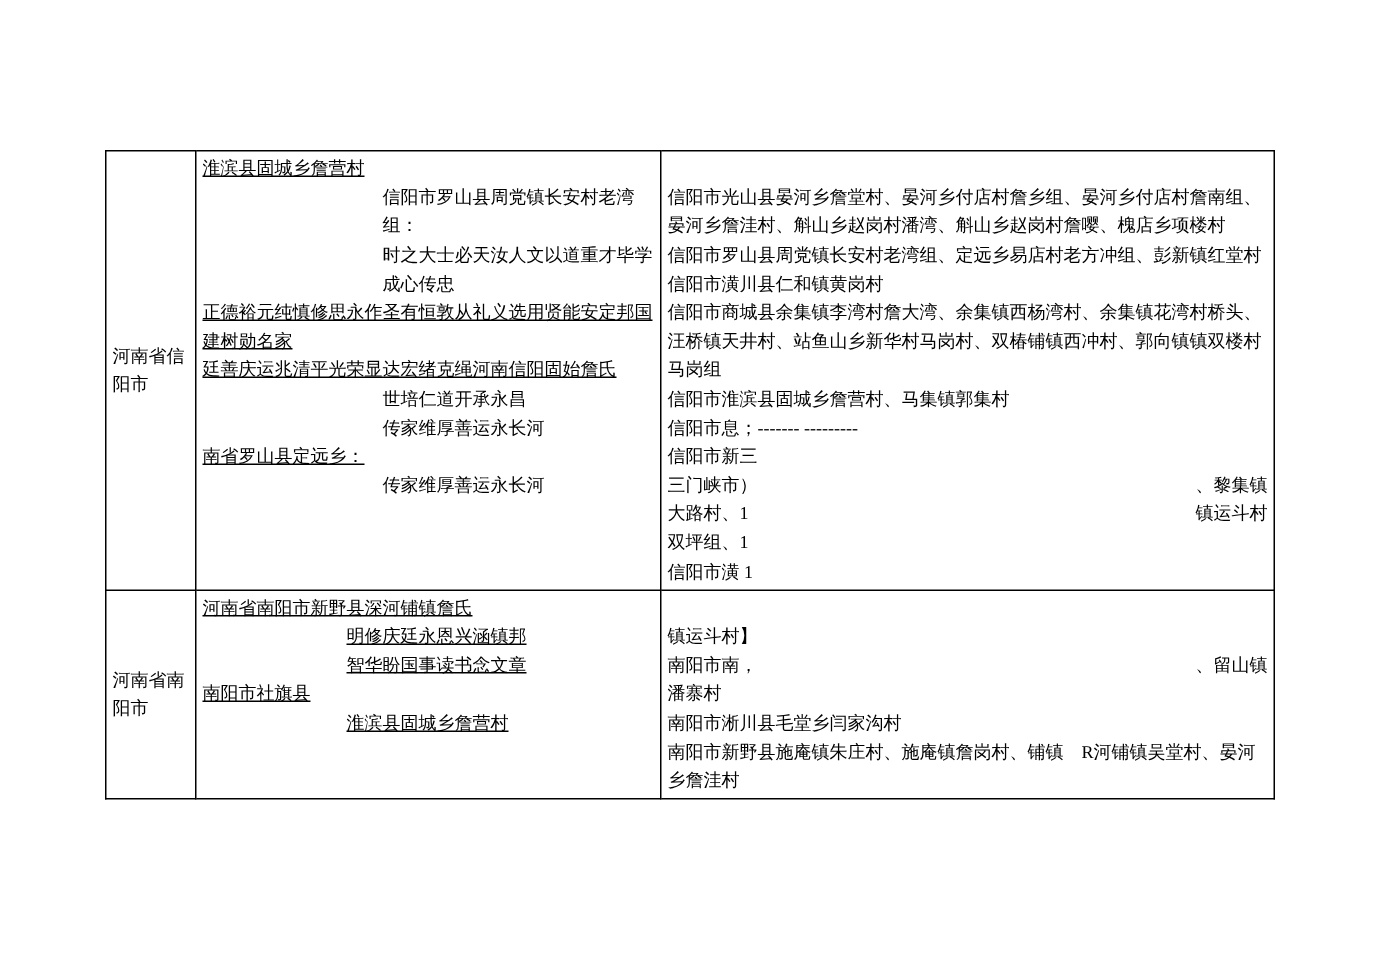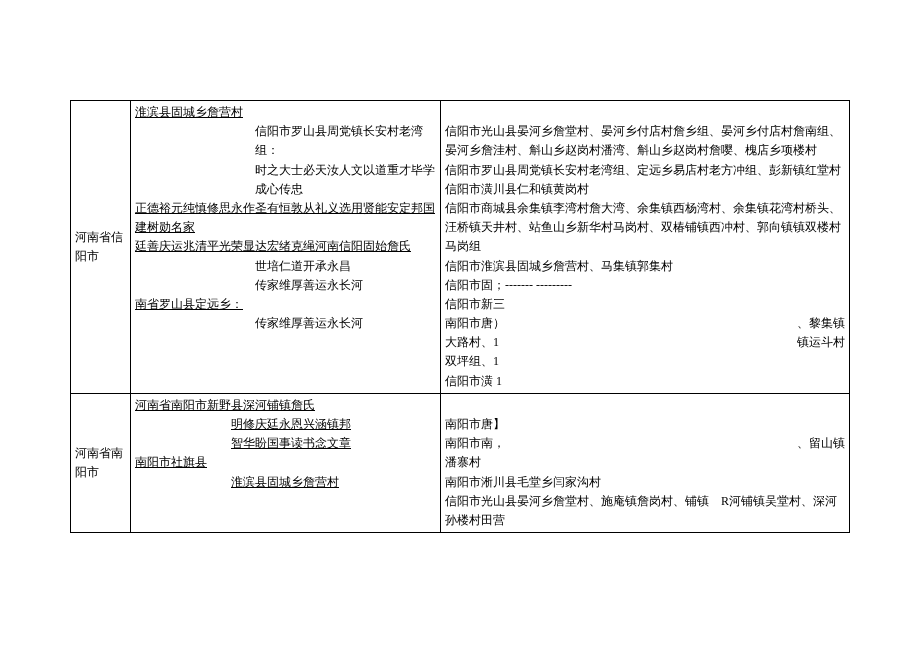--- a/index.html
+++ b/index.html
@@ -62,43 +62,43 @@
           <p class="ind3">传家维厚善运永长河</p>
         </div>
       </td>
       <td class="r3c3">
         <p>&nbsp;</p>
         <p>信阳市光山县晏河乡詹堂村、晏河乡付店村詹乡组、晏河乡付店村詹南组、晏河乡詹洼村、斛山乡赵岗村潘湾、斛山乡赵岗村詹嘤、槐店乡项楼村</p>
         <p>信阳市罗山县周党镇长安村老湾组、定远乡易店村老方冲组、彭新镇红堂村</p>
         <p>信阳市潢川县仁和镇黄岗村</p>
         <p>信阳市商城县余集镇李湾村詹大湾、余集镇西杨湾村、余集镇花湾村桥头、汪桥镇天井村、站鱼山乡新华村马岗村、双椿铺镇西冲村、郭向镇镇双楼村马岗组</p>
         <p>信阳市淮滨县固城乡詹营村、马集镇郭集村</p>
-        <p>信阳市固；------- ---------</p>
+        <p>信阳市息；------- ---------</p>
         <p>信阳市新三</p>
-        <p><span>南阳市唐）</span><span class="fr">、黎集镇</span></p>
+        <p><span>三门峡市）</span><span class="fr">、黎集镇</span></p>
         <p><span>大路村、1</span><span class="fr">镇运斗村</span></p>
         <p>双坪组、1</p>
         <p>信阳市潢 1</p>
       </td>
     </tr>
 
     <tr>
       <td style="vertical-align:middle;"><span>河南省南阳市</span></td>
       <td>
         <div class="block">
           <p class="ind1">河南省南阳市新野县深河铺镇詹氏</p>
           <p class="ind2">明修庆廷永恩兴涵镇邦</p>
           <p class="ind2">智华盼国事读书念文章</p>
           <p class="ind1">南阳市社旗县</p>
           <p class="ind2">淮滨县固城乡詹营村</p>
         </div>
       </td>
       <td class="r3c3">
         <p>&nbsp;</p>
-        <p>南阳市唐】</p>
+        <p>镇运斗村】</p>
         <p><span>南阳市南，</span><span class="fr">、留山镇</span></p>
         <p>潘寨村</p>
         <p>南阳市淅川县毛堂乡闫家沟村</p>
-        <p>信阳市光山县晏河乡詹堂村、施庵镇詹岗村、铺镇　R河铺镇吴堂村、深河孙楼村田营</p>
+        <p>南阳市新野县施庵镇朱庄村、施庵镇詹岗村、铺镇　R河铺镇吴堂村、晏河乡詹洼村</p>
       </td>
     </tr>
   </tbody>
 </table>
 
 </body></html>

